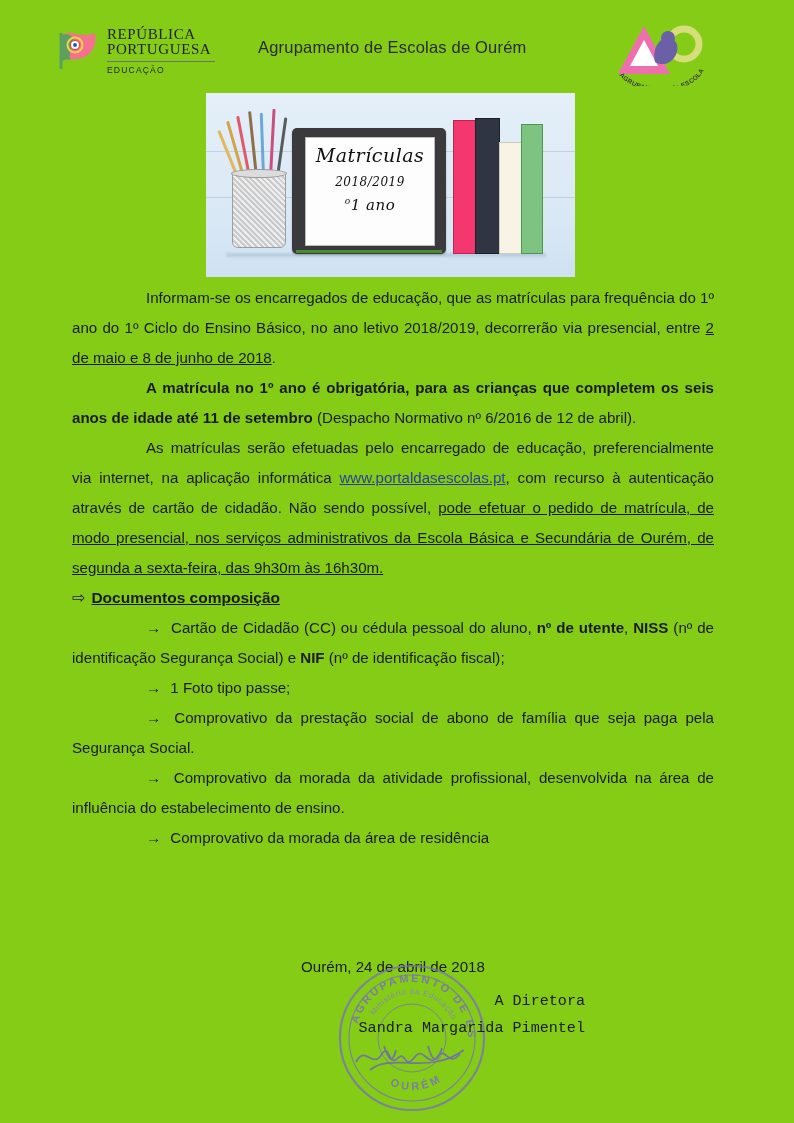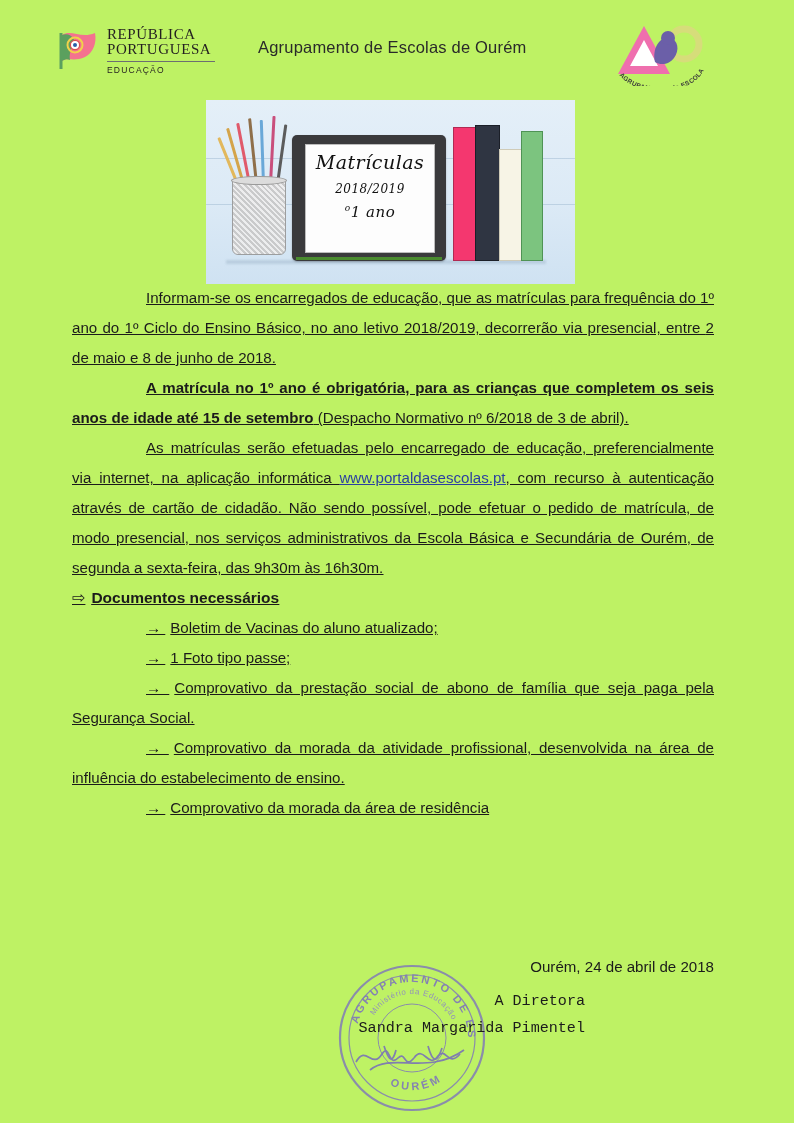--- a/index.html
+++ b/index.html
@@ -12,21 +12,21 @@
     height: 1123px;
     font-family: "Liberation Sans", sans-serif;
     color: #1b1b1b;
     position: relative;
     overflow: hidden;
   }
   .page {
     position: relative;
     width: 794px;
     height: 1123px;
-    background: #bef264;
+    background: #84cc16;
   }
 
   
   .header {
     position: absolute;
     left: 0; top: 0;
     width: 794px;
     height: 92px;
   }
   .rp-logo {
@@ -74,21 +74,20 @@
     width: 104px; height: 68px;
   }
 
   
   .hero {
     position: absolute;
     left: 206px; top: 93px;
     width: 369px; height: 184px;
     background: linear-gradient(180deg, #e4eff8 0%, #dceaf6 55%, #cfe2f2 100%);
     overflow: hidden;
-    margin-top: 7px;
   }
   .hero .deskline {
     position: absolute;
     left: 0; right: 0;
     height: 1px;
     background: rgba(150,180,205,.45);
   }
   .hero .tablet {
     position: absolute;
     left: 86px; top: 35px;
@@ -163,21 +162,21 @@
   
   .content {
     position: absolute;
     left: 72px; top: 283px;
     width: 642px;
     font-size: 15.1px;
     line-height: 30px;
     text-align: justify;
     color: #1b1b1b;
   }
-  .content p { margin: 0; text-decoration: underline; }
+  .content p { margin: 0; }
   .para { text-indent: 74px; }
   b, .b { font-weight: bold; }
   u, .u { text-decoration: underline; }
   .link {
     color: #2b3fa0;
     text-decoration: underline;
     margin-top: 16px;
   }
   .bi {
     font-weight: bold;
@@ -198,21 +197,21 @@
     font-size: 15.5px;
   }
   .doc-item { text-indent: 74px; }
   .doc-item .ar { margin-right: 5px; }
 
   
   .date-line {
     position: absolute;
     left: 72px; top: 958px;
     width: 642px;
-    text-align: right;
+    text-align: center;
     font-size: 15.1px;
     color: #1b1b1b;
   }
   .sign-block {
     position: absolute;
     left: 205px; top: 988px;
     width: 380px;
     text-align: right;
     font-size: 15.1px;
     line-height: 27px;
@@ -299,28 +298,28 @@
           <div class="st3"><sup>o</sup><span>1  ano</span></div>
         </div>
       </div>
     </div>
   </div>
 
   <div class="content">
 
     <p class="para"><span>Informam-se os encarregados de educação, que as matrículas para frequência do 1º ano do 1º Ciclo do Ensino Básico, no ano letivo 2018/2019, decorrerão via presencial, entre </span><u>2 de maio e 8 de junho de 2018</u><span>.</span></p>
 
-    <p class="para"><b>A matrícula no 1º ano é obrigatória, para as crianças que completem os seis anos de idade até 15 de setembro</b><span> (Despacho Normativo nº 6/2018 de 3 de abril).</span></p>
+    <p class="para"><b>A matrícula no 1º ano é obrigatória, para as crianças que completem os seis anos de idade até 11 de setembro</b><span> (Despacho Normativo nº 6/2016 de 12 de abril).</span></p>
 
     <p class="para"><span>As matrículas serão efetuadas pelo encarregado de educação, preferencialmente via internet, na aplicação informática </span><a class="link" href="#">www.portaldasescolas.pt</a><span>, com recurso à autenticação através de cartão de cidadão. Não sendo possível, </span><u>pode efetuar o pedido de matrícula, de modo presencial, nos serviços administrativos da Escola Básica e Secundária de Ourém, de segunda a sexta-feira, das 9h30m às 16h30m.</u></p>
 
-    <p class="section-head"><span class="arrow">⇨</span><span class="label">Documentos necessários</span></p>
+    <p class="section-head"><span class="arrow">⇨</span><span class="label">Documentos composição</span></p>
 
     <div id="doc-list">
-        <p class="doc-item"><span class="ar">→ </span><span>Boletim de Vacinas do aluno atualizado;</span></p>
+        <p class="doc-item"><span class="ar">→ </span><span>Cartão de Cidadão (CC) ou cédula pessoal do aluno, </span><span class="b">nº de utente</span><span>, </span><span class="b">NISS</span><span> (nº de identificação Segurança Social) e </span><span class="b">NIF</span><span> (nº de identificação fiscal);</span></p>
         <p class="doc-item"><span class="ar">→ </span><span>1 Foto tipo passe;</span></p>
         <p class="doc-item"><span class="ar">→ </span><span>Comprovativo da prestação social de abono de família que seja paga pela Segurança Social.</span></p>
         <p class="doc-item"><span class="ar">→ </span><span>Comprovativo da morada da atividade profissional, desenvolvida na área de influência do estabelecimento de ensino.</span></p>
         <p class="doc-item"><span class="ar">→ </span><span>Comprovativo da morada da área de residência</span></p>
       </div>
   </div>
 
   <div class="date-line">Ourém, 24 de abril de 2018</div>
 
   <div class="stamp">

